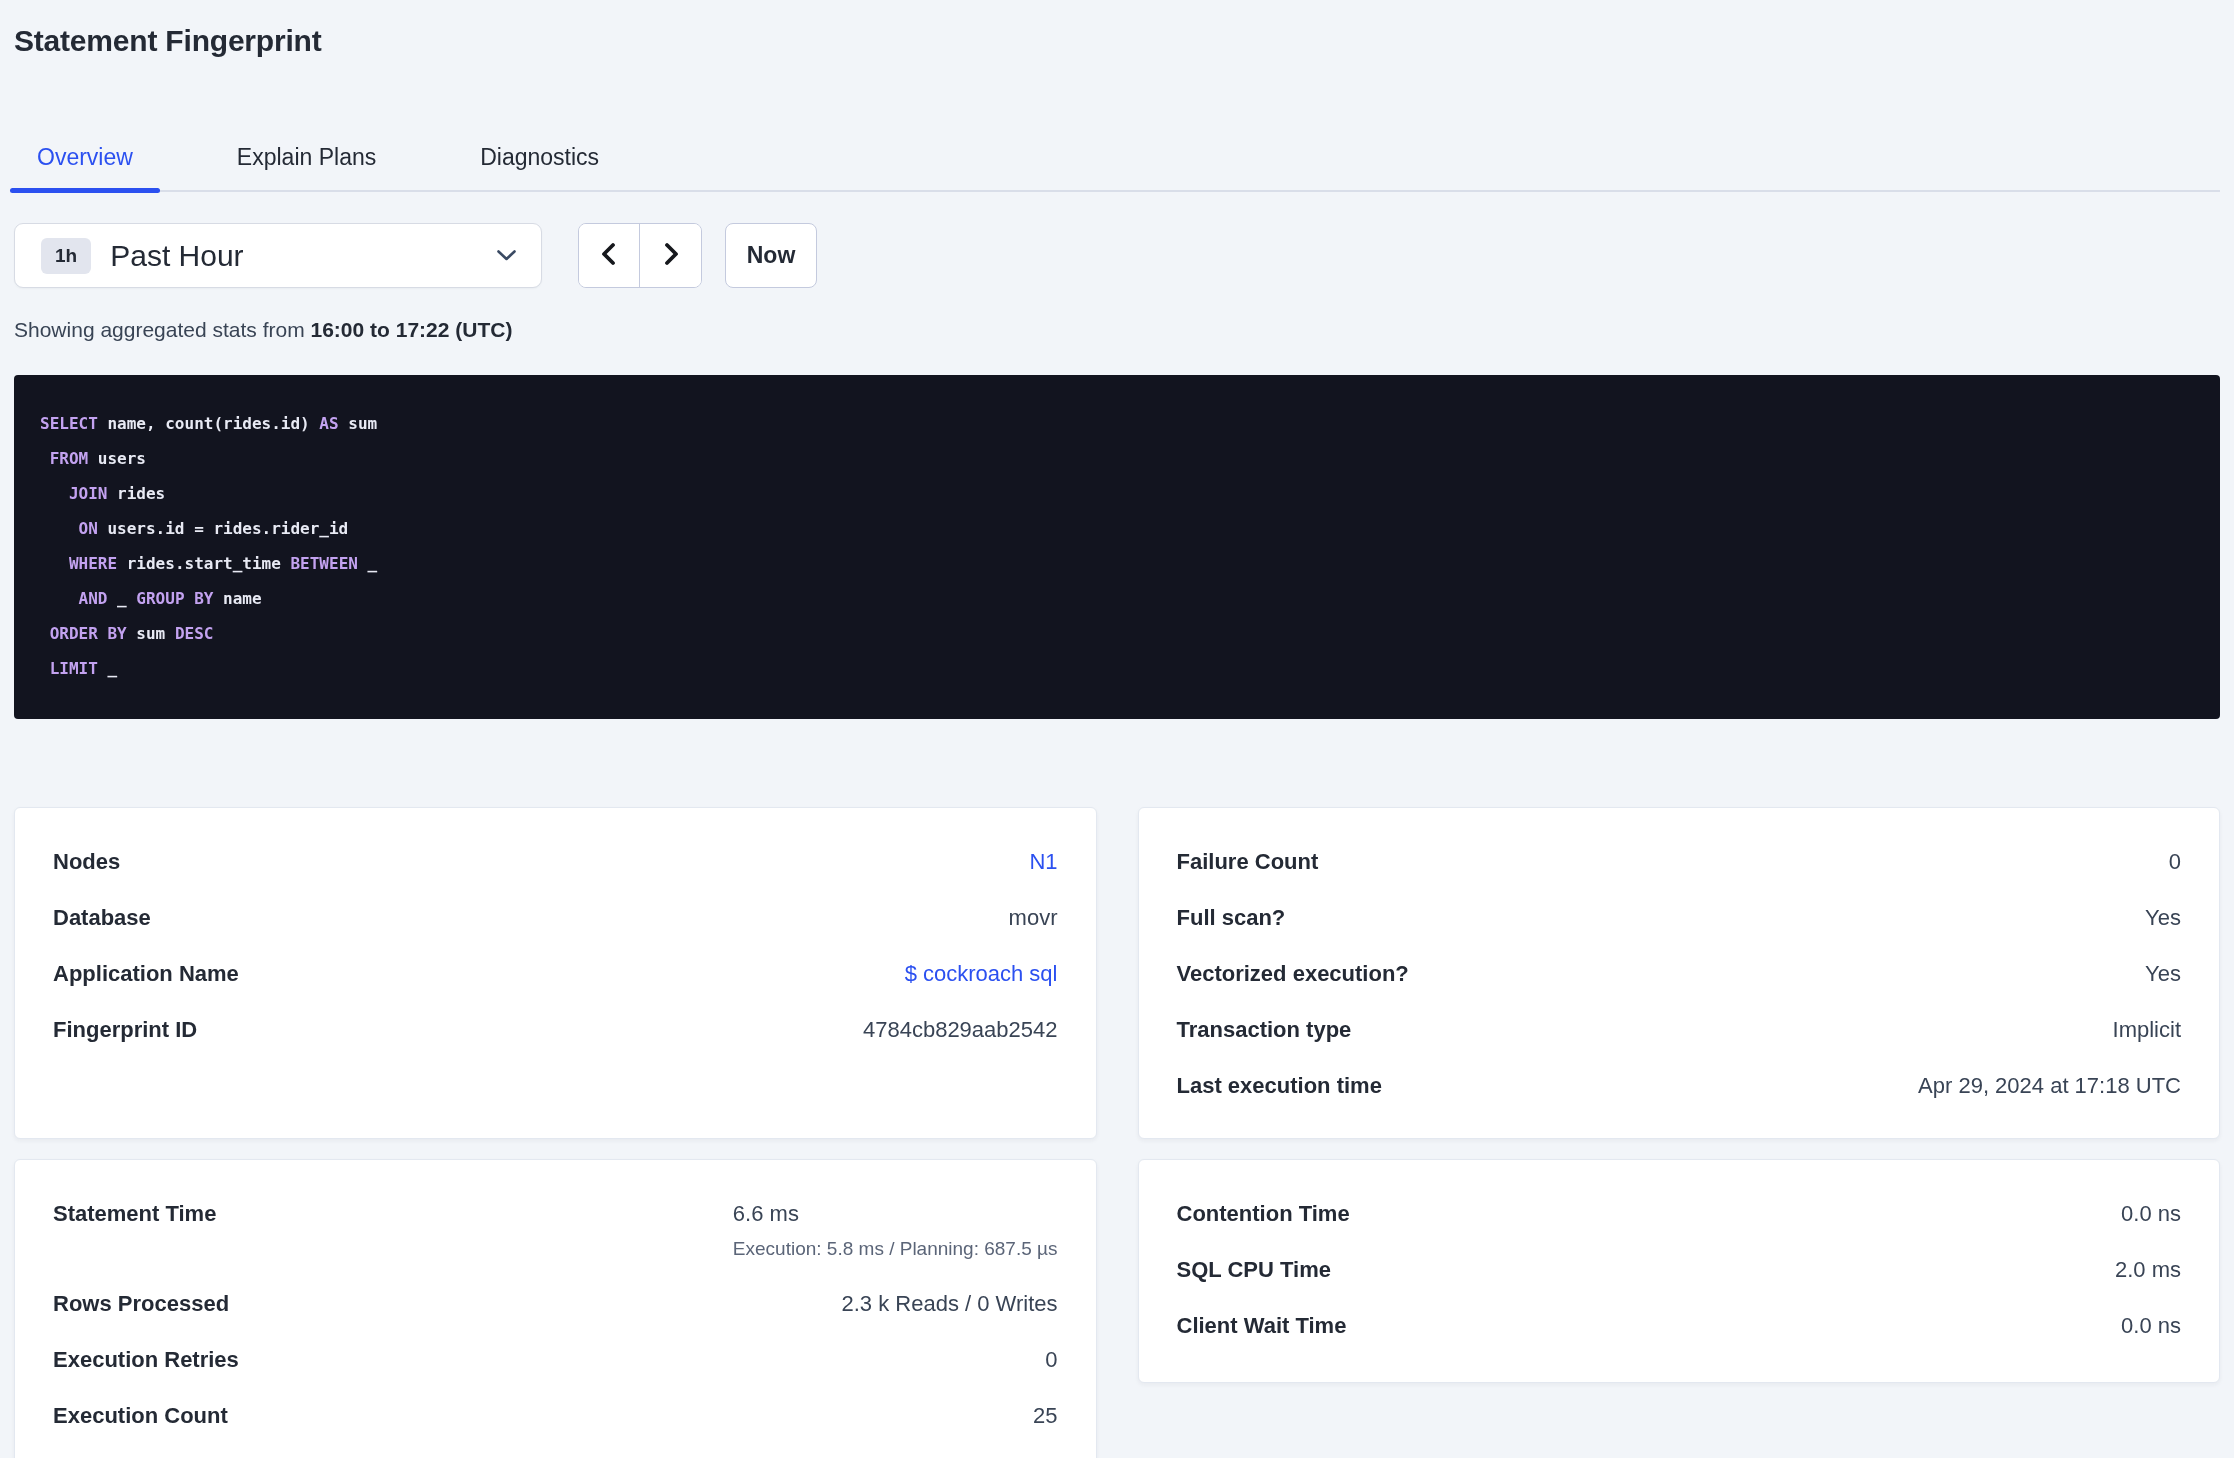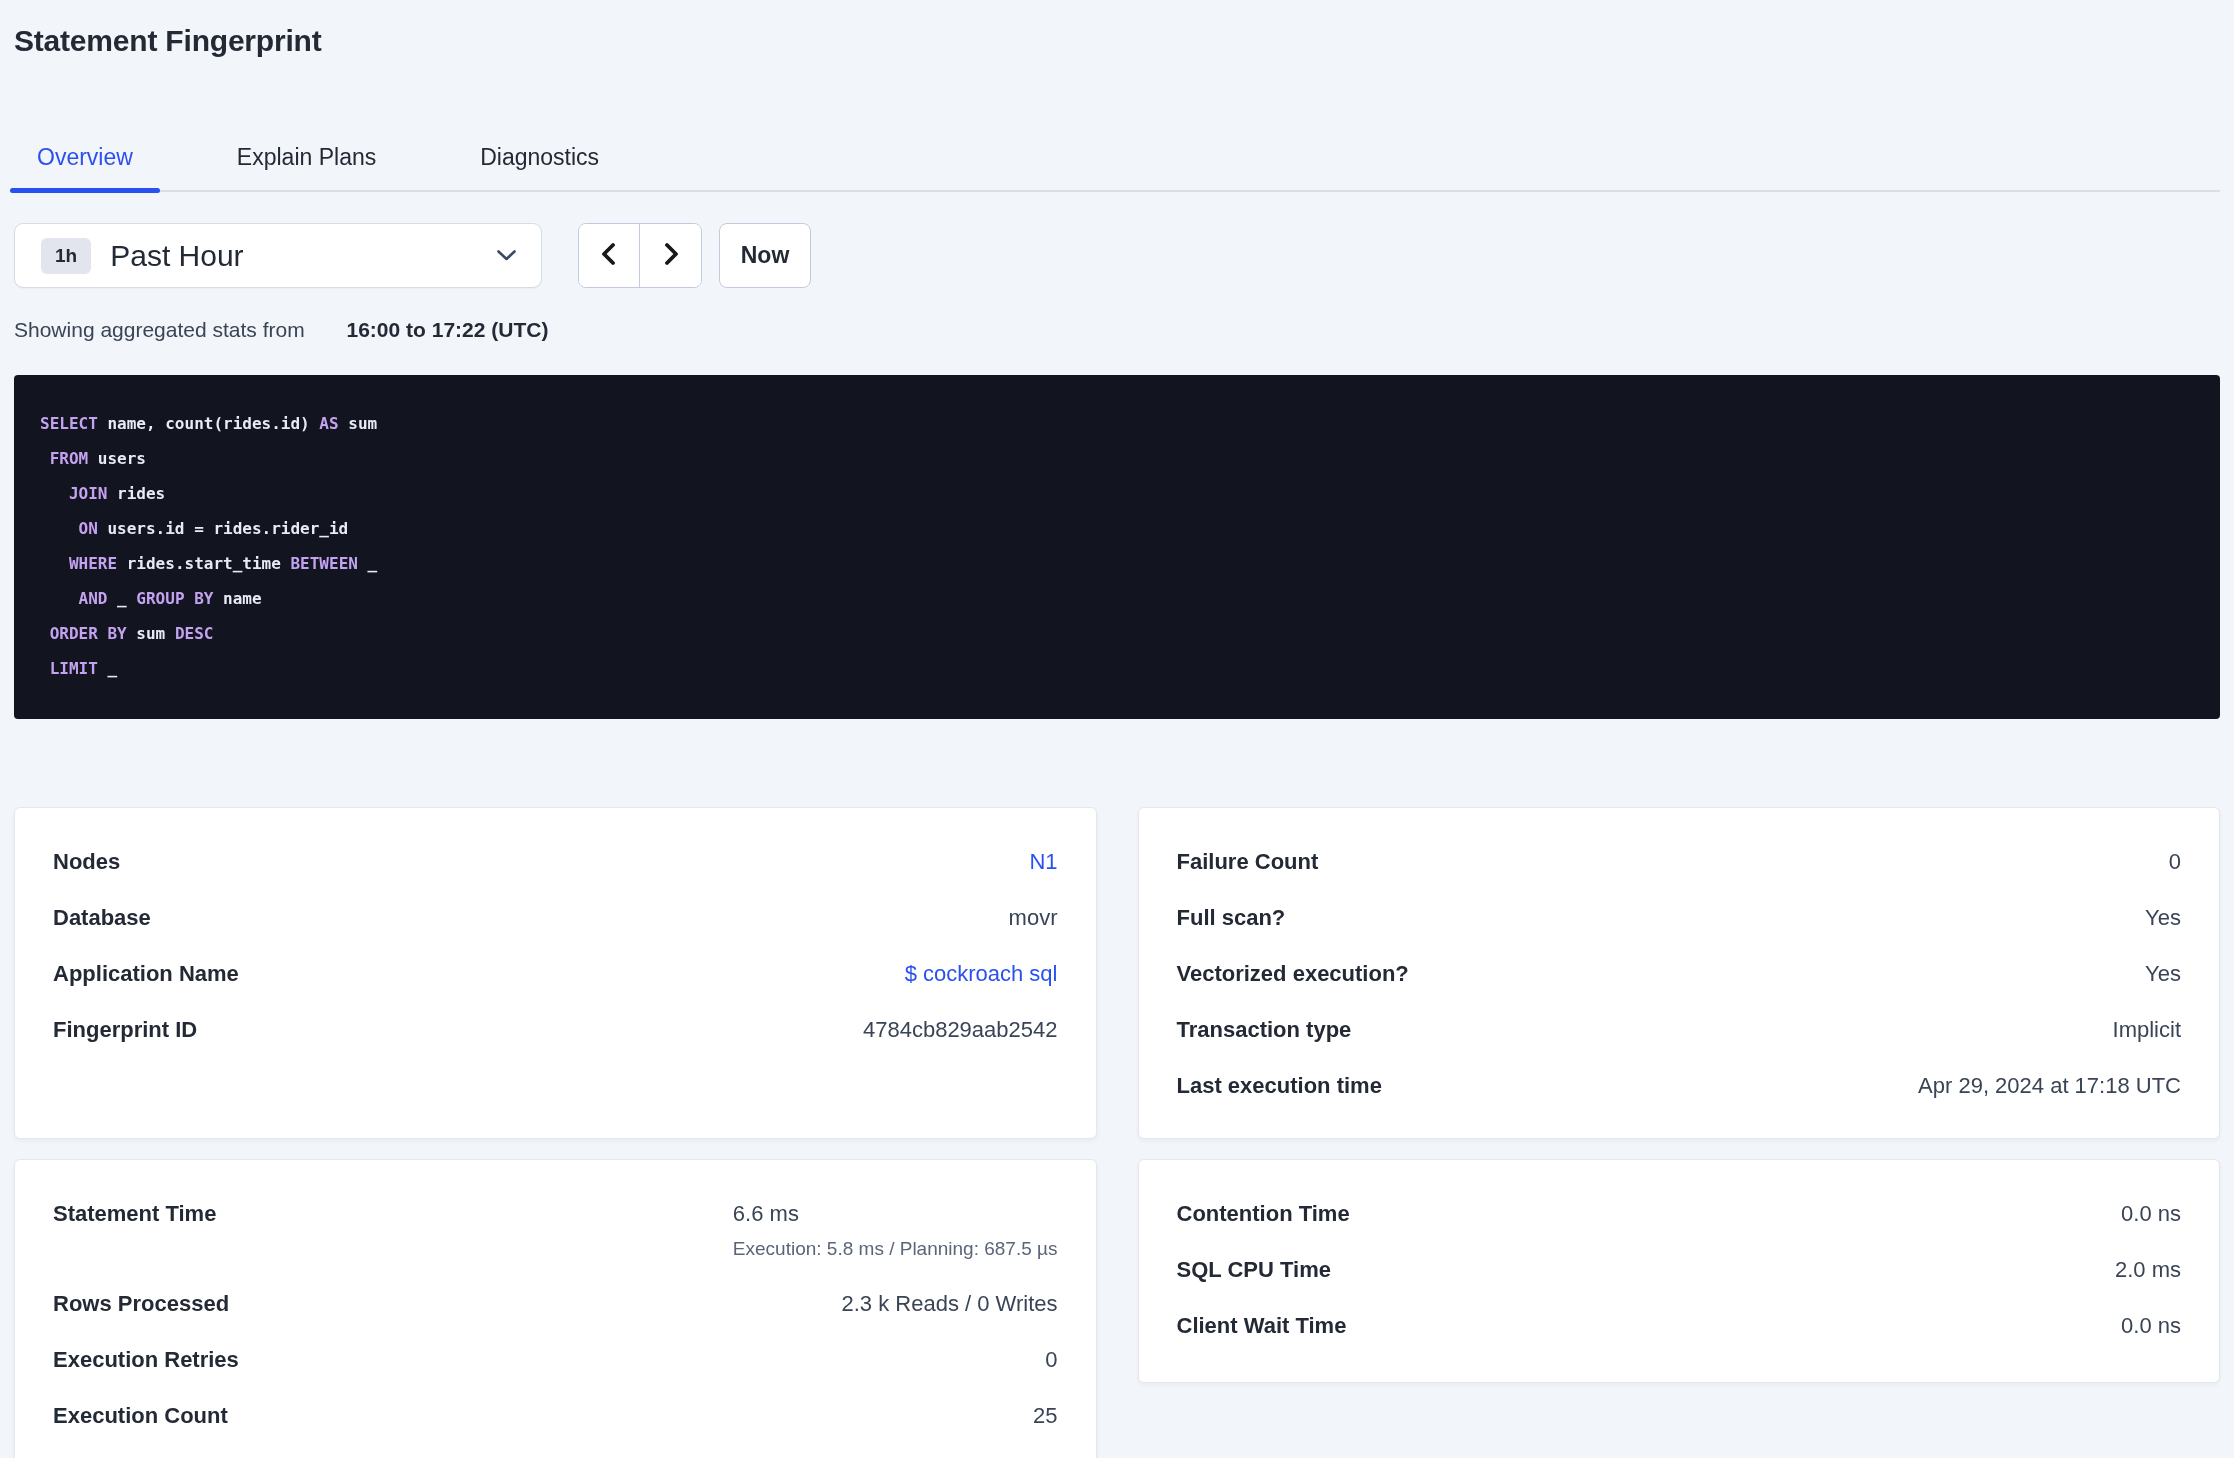--- a/index.html
+++ b/index.html
@@ -103,39 +103,39 @@
     width:61px;
     display:flex;
     align-items:center;
     justify-content:center;
     background:#fff;
     border:none;
     cursor:pointer;
   }
   .arrow-btn:first-child{border-right:1px solid var(--btn-border);}
   .now-btn{
-    margin-left:17px;
+    margin-left:23px;
     width:92px;
     background:#fff;
     border:1px solid var(--btn-border);
     border-radius:8px;
     font-family:"Liberation Sans",sans-serif;
     font-size:23px;
     font-weight:600;
     color:var(--dark);
     cursor:pointer;
   }
 
   
   .stats-line{
     margin-top:30px;
     font-size:21px;
     color:var(--mid);
   }
-  .stats-line .bold{font-weight:700;color:var(--dark);margin-left:36px;}
+  .stats-line .bold{font-weight:700;color:var(--dark);}
 
   
   .sql-box{
     margin-top:33px;
     height:344px;
     background:var(--code-bg);
     border-radius:4px;
     padding:31px 26px;
     font-family:"DejaVu Sans Mono","Liberation Mono",monospace;
     font-size:16px;

